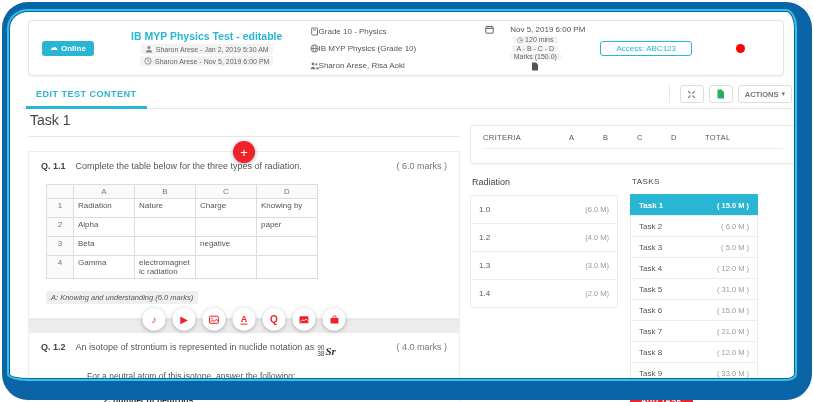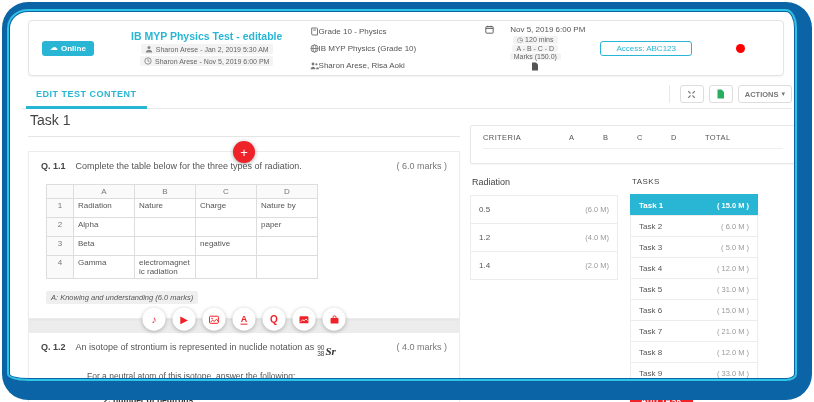--- a/index.html
+++ b/index.html
@@ -230,21 +230,21 @@
           <th>A</th>
           <th>B</th>
           <th>C</th>
           <th>D</th>
         </tr>
         <tr>
           <th class="cnum">1</th>
           <td>Radiation</td>
           <td>Nature</td>
           <td>Charge</td>
-          <td>Nature by</td>
+          <td>Knowing by</td>
         </tr>
         <tr>
           <th class="cnum">2</th>
           <td>Alpha</td>
           <td></td>
           <td></td>
           <td>paper</td>
         </tr>
         <tr>
           <th class="cnum">3</th>
@@ -331,26 +331,30 @@
         <span class="crit-cell">D</span>
         <span class="crit-cell last">TOTAL</span>
       </div>
     </div>
 
     <div class="panels">
 
       <div class="panel-questions">
         <div class="panel-title">Radiation</div>
         <div class="row-item">
-          <span>0.5</span>
+          <span>1.0</span>
           <span class="marks">(6.0 M)</span>
         </div>
         <div class="row-item">
           <span>1.2</span>
           <span class="marks">(4.0 M)</span>
+        </div>
+        <div class="row-item">
+          <span>1.3</span>
+          <span class="marks">(3.0 M)</span>
         </div>
         <div class="row-item">
           <span>1.4</span>
           <span class="marks">(2.0 M)</span>
         </div>
       </div>
 
       <div class="panel-tasks">
         <div class="panel-title upper">TASKS</div>
         <div class="row-item active">

